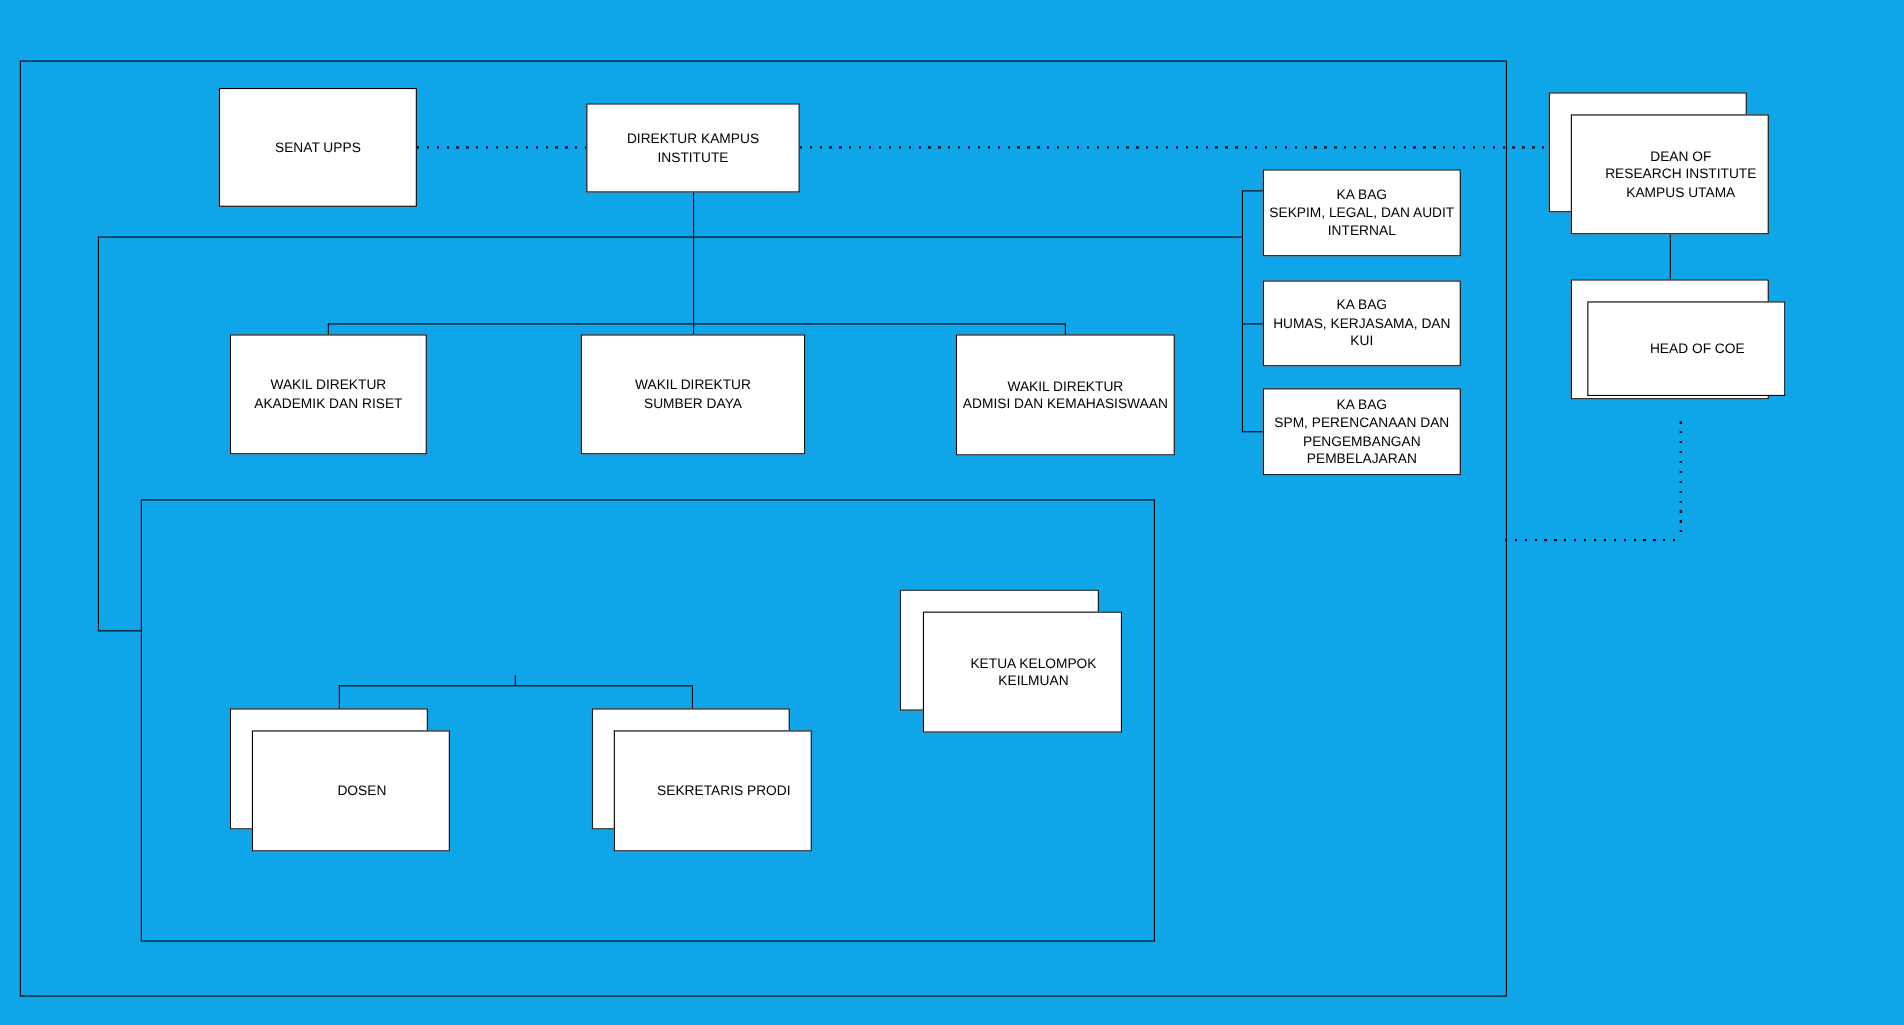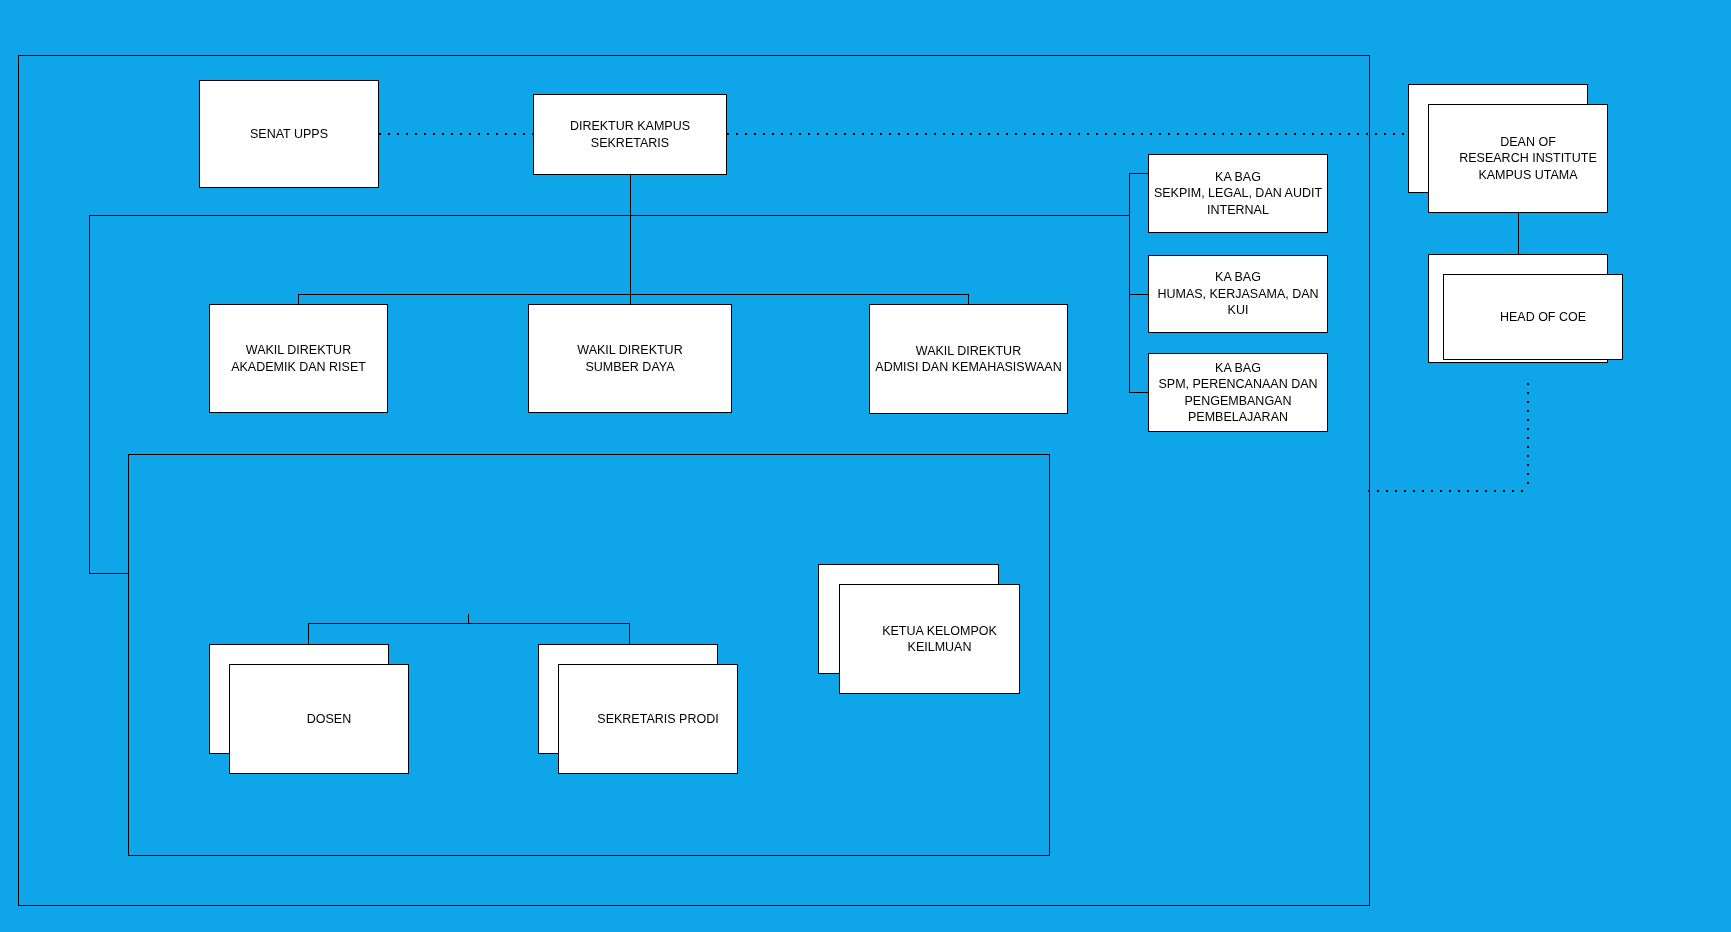--- a/index.html
+++ b/index.html
@@ -60,21 +60,21 @@
   <div class="edge dot-h" style="left:727px;top:133px;width:681px"></div>
   <div class="edge dot-v" style="left:1527px;top:383px;height:108px"></div>
   <div class="edge dot-h" style="left:1368px;top:490px;width:160px"></div>
 
   <div class="node" style="left:199px;top:80px;width:180px;height:108px">
     <span class="label">SENAT UPPS</span>
   </div>
 
   <div class="node" style="left:533px;top:94px;width:194px;height:81px">
     <span class="label">DIREKTUR KAMPUS
-SEKRETARIS</span>
+INSTITUTE</span>
   </div>
 
   <div class="node" style="left:209px;top:304px;width:179px;height:109px">
     <span class="label">WAKIL DIREKTUR
 AKADEMIK DAN RISET</span>
   </div>
 
   <div class="node" style="left:528px;top:304px;width:204px;height:109px">
     <span class="label">WAKIL DIREKTUR
 SUMBER DAYA</span>
@@ -112,21 +112,21 @@
     </div>
   </div>
 
   <div class="stack" style="left:209px;top:644px;width:200px;height:130px">
     <div class="back" style="width:180px;height:110px"></div>
     <div class="node front" style="left:20px;top:20px;width:180px;height:110px">
       <span class="label">DOSEN</span>
     </div>
   </div>
 
-  <div class="stack" style="left:818px;top:564px;width:202px;height:130px">
+  <div class="stack" style="left:818px;top:536px;width:202px;height:130px">
     <div class="back" style="width:181px;height:110px"></div>
     <div class="node front" style="left:21px;top:20px;width:181px;height:110px">
       <span class="label">KETUA KELOMPOK
 KEILMUAN</span>
     </div>
   </div>
 
   <div class="stack" style="left:1408px;top:84px;width:200px;height:129px">
     <div class="back" style="width:180px;height:109px"></div>
     <div class="node front" style="left:20px;top:20px;width:180px;height:109px">

